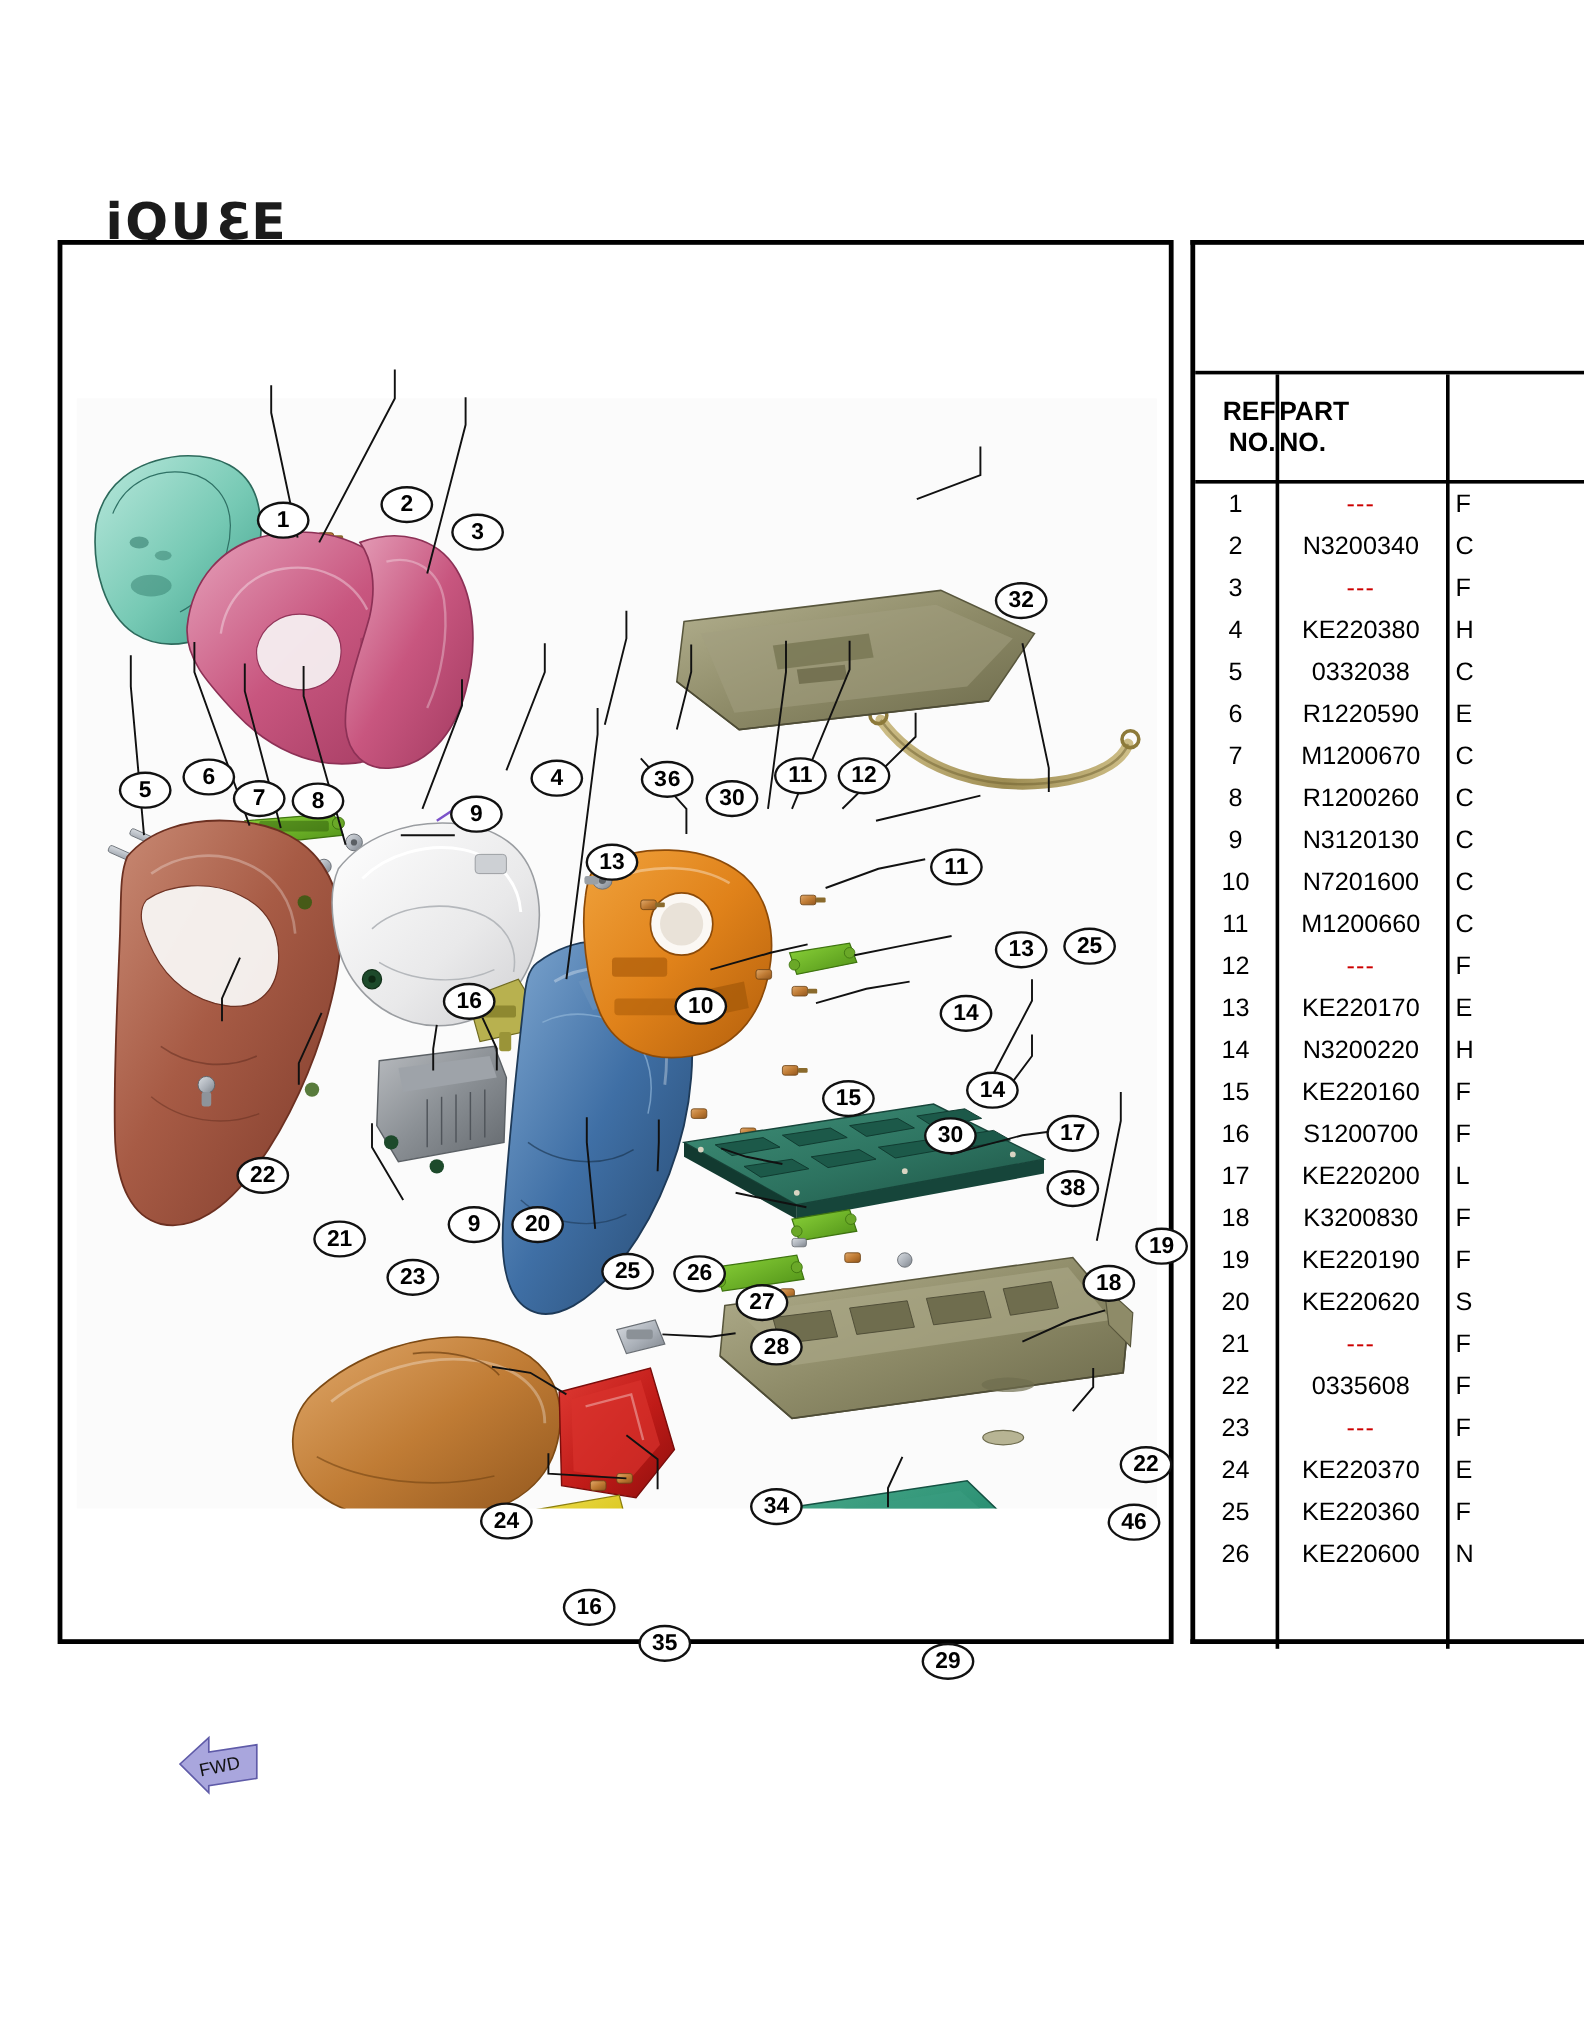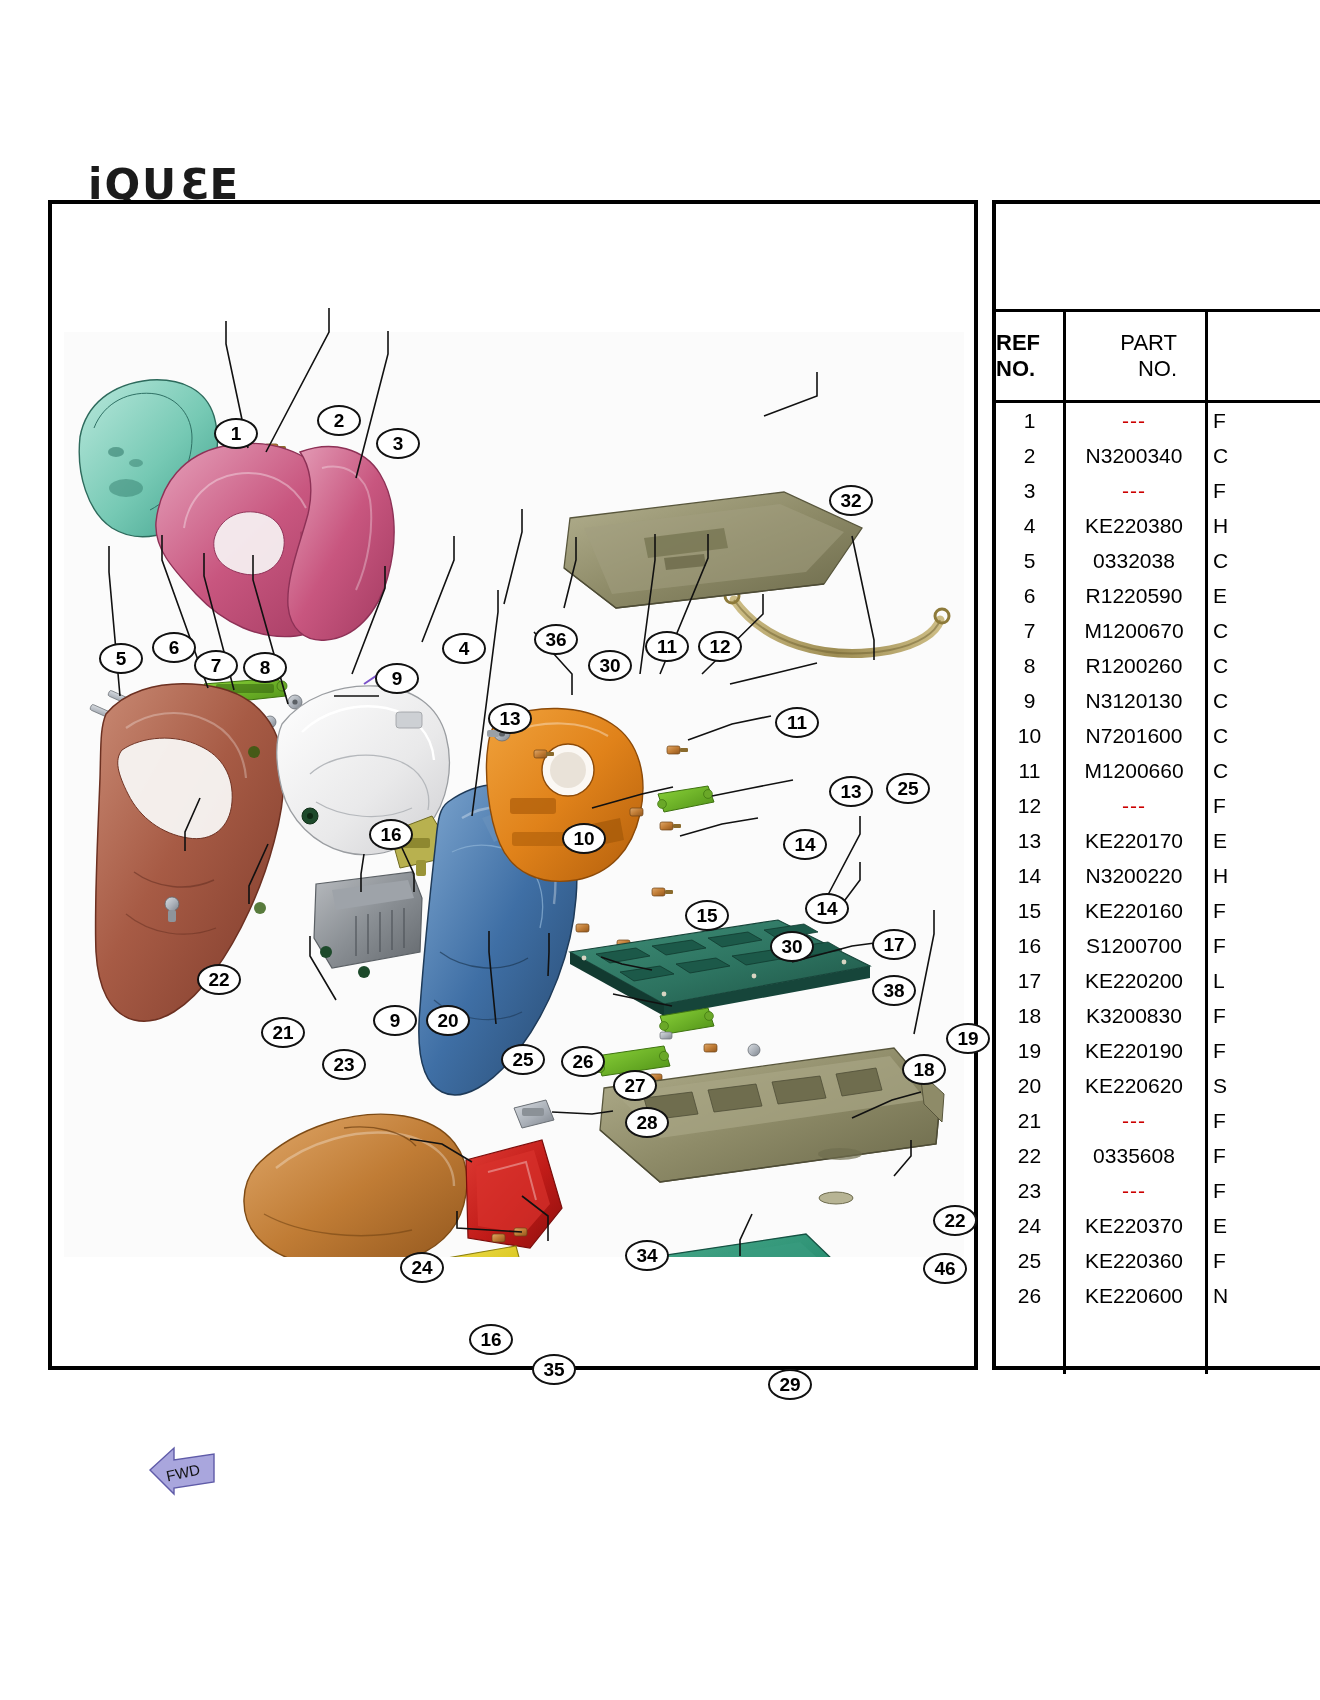--- a/index.html
+++ b/index.html
@@ -522,44 +522,44 @@
       <div class="cal" style="left: 509px; top: 842px;">26</div>
       <div class="cal" style="left: 561px; top: 866px;">27</div>
       <div class="cal" style="left: 573px; top: 903px;">28</div>
       <div class="cal" style="left: 716px; top: 1165px;">29</div>
       <div class="cal" style="left: 536px; top: 446px;">30</div>
       <div class="cal" style="left: 718px; top: 727px;">30</div>
       <div class="cal" style="left: 871px; top: 1049px;">46</div>
       <div class="cal" style="left: 834px; top: 569px;">25</div>
       <div class="cal" style="left: 573px; top: 1036px;">34</div>
       <div class="cal" style="left: 480px; top: 1150px;">35</div>
-      <div class="cal" style="left: 482px; top: 420px;">36</div>
+      <div class="cal" style="left: 482px; top: 430px; font-family: Liberation Mono, monospace;">36</div>
       <div class="cal" style="left: 777px; top: 281px;">32</div>
       <div class="cal" style="left: 820px; top: 771px;">38</div>
       <div class="cal" style="left: 321px; top: 801px;">9</div>
     </div>
 
   <div id="fwd">
     <svg width="76" height="56" viewBox="0 0 76 56">
       <path d="M6,30 L30,8 L30,20 L70,14 L70,42 L30,48 L30,54 Z" fill="#a9a6dd" stroke="#5f5ba8" stroke-width="1.4"></path>
     </svg>
     <div class="lbl">FWD</div>
   </div>
 
 </div>
 
 <div id="table-frame">
   <div id="top-box"></div>
 
   <div style="position:absolute;left:0;top:108px;width:396px;height:91px;border-bottom:3px solid #000;box-sizing:border-box;">
-    <div style="position:absolute;left:0;top:0;width:67px;height:88px;display:flex;flex-direction:column;align-items:flex-start;justify-content:center;font-weight:bold;font-size:22px;line-height:26px;">
+    <div style="position:absolute;left:0;top:0;width:67px;height:88px;display:flex;flex-direction:column;align-items:flex-end;justify-content:center;font-weight:bold;font-size:22px;line-height:26px;">
       <span>REF</span>
       <span>NO.</span>
     </div>
-    <div style="position:absolute;left:70px;top:0;width:111px;height:88px;display:flex;flex-direction:column;align-items:flex-end;justify-content:center;font-weight:normal;font-size:22px;line-height:26px;">
+    <div style="position:absolute;left:70px;top:0;width:111px;height:88px;display:flex;flex-direction:column;align-items:flex-start;justify-content:center;font-weight:bold;font-size:22px;line-height:26px;">
       <span>PART</span>
       <span>NO.</span>
     </div>
   </div>
 
   <div class="vline" style="left:67px;top:108px;height:1062px;"></div>
   <div class="vline" style="left:209px;top:108px;height:1062px;"></div>
 
   <div class="rowarea" id="rowarea">
       <div class="prow">

